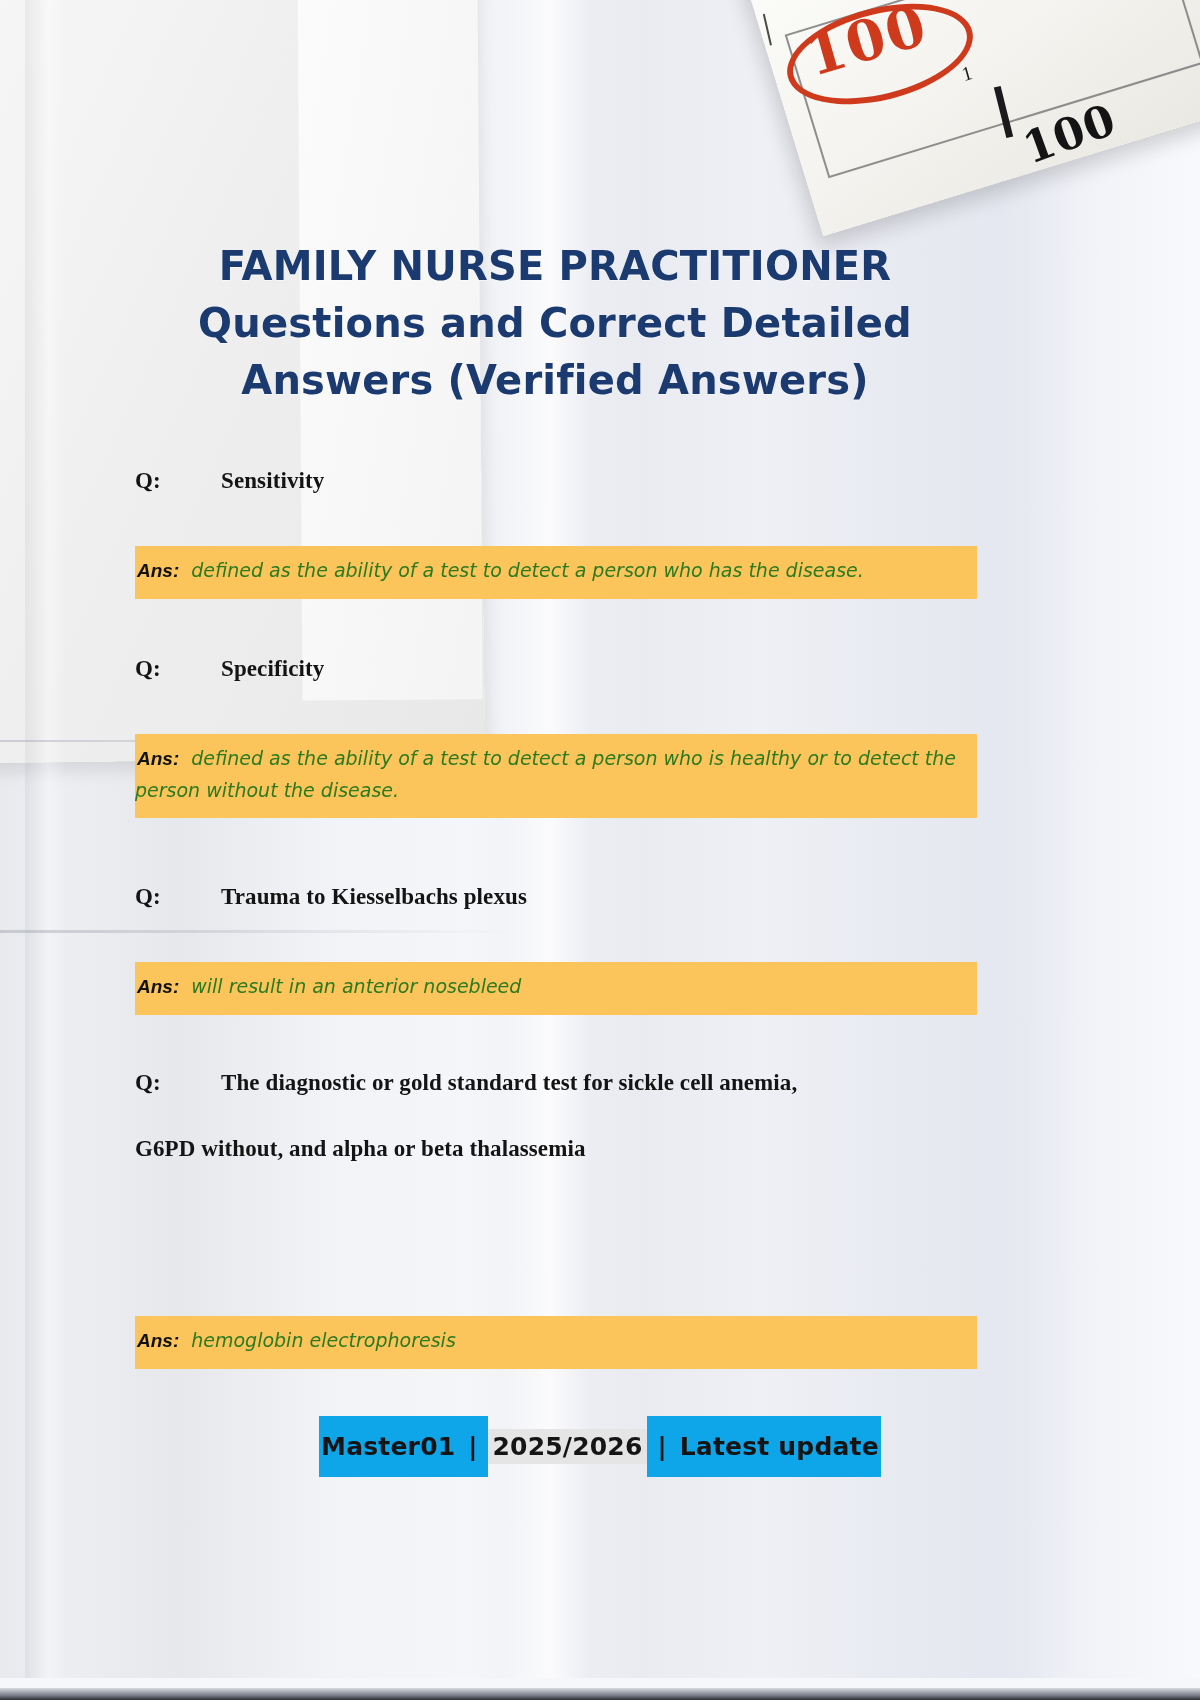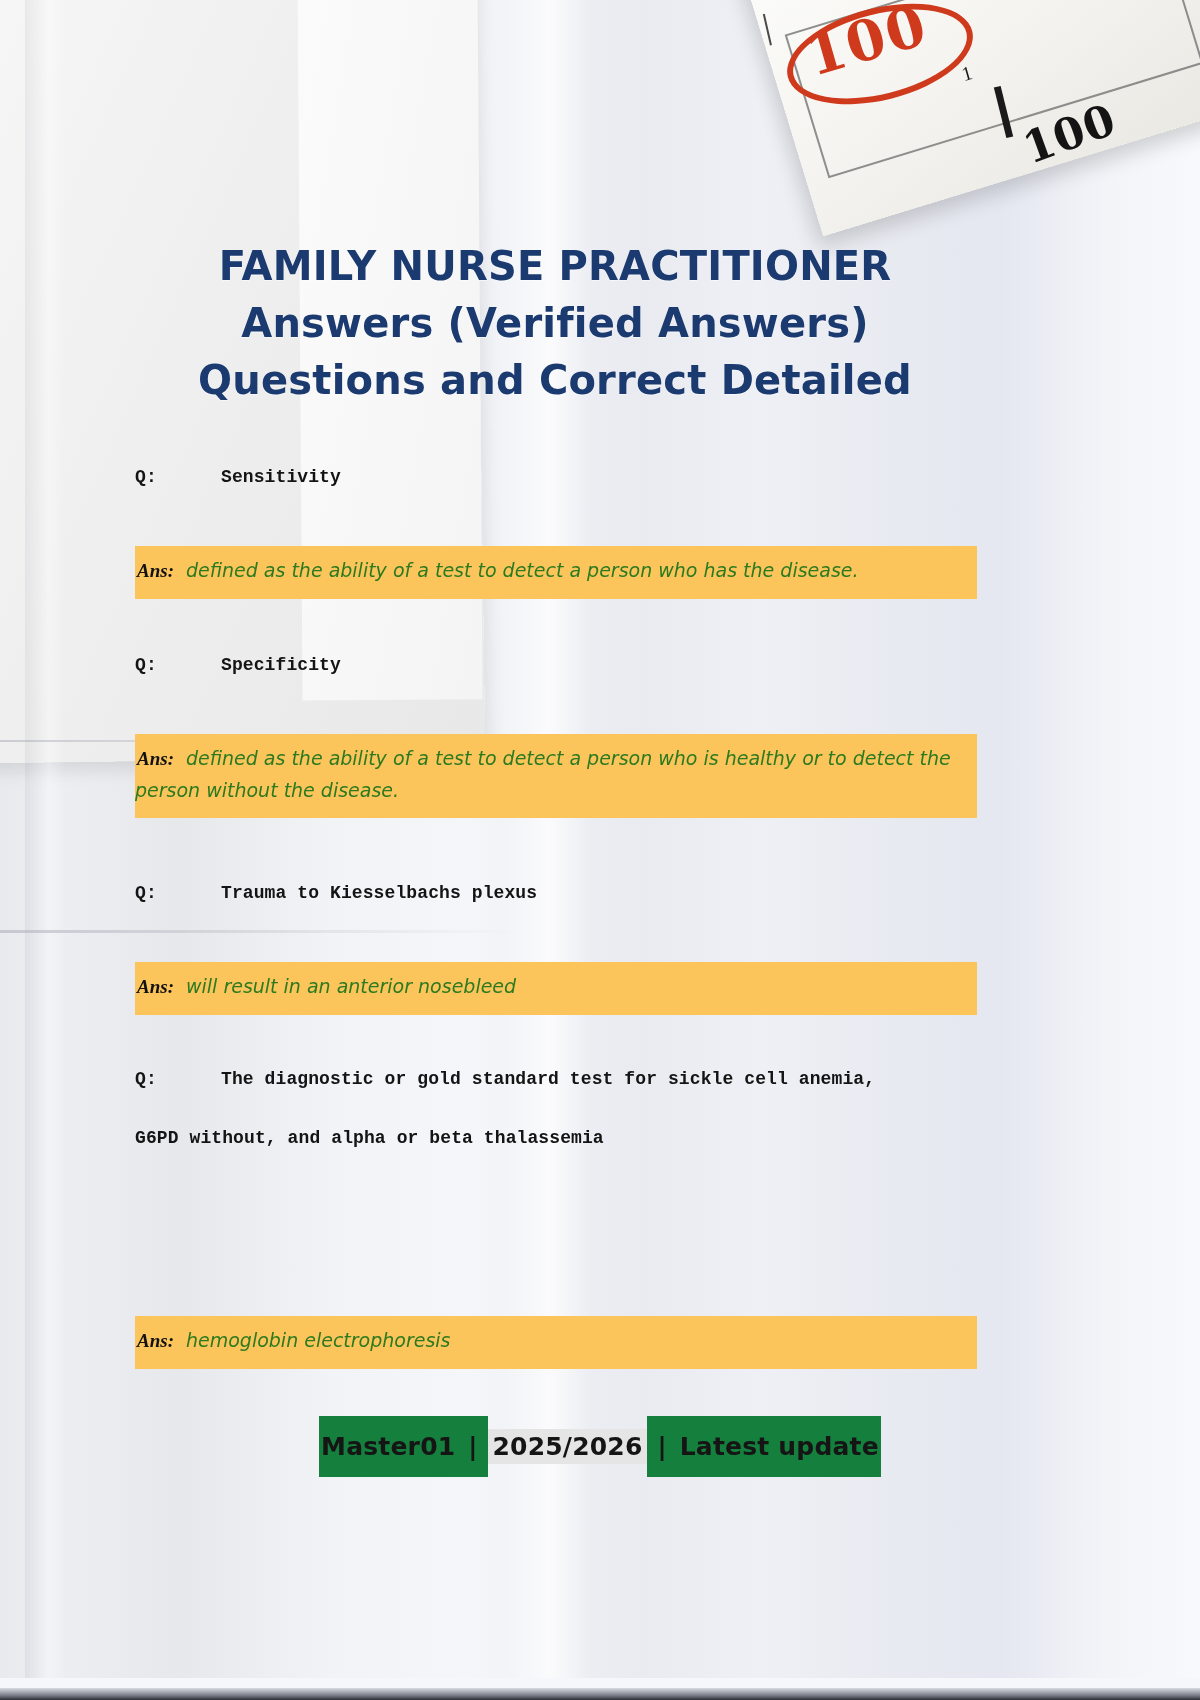--- a/index.html
+++ b/index.html
@@ -207,42 +207,42 @@
   }
   .doc-title .tline { display: block; }
 
   .qa-list { position: absolute; left: 0; top: 0; width: 1200px; }
 
   .q-row {
     position: absolute;
     left: 135px;
     width: 880px;
     color: #141414;
-    font-family: Liberation Mono, monospace;
-    font-weight: 700;
-    font-size: 18px;
+    font-family: Liberation Serif, serif;
+    font-weight: 700;
+    font-size: 23px;
     line-height: 1.30;
     letter-spacing: .1px;
   }
   .q-label { display: inline-block; width: 86px; }
   .q-text  { display: inline; }
   .q-cont  { display: block; margin-top: 36px; }
 
   .ans-band {
     position: absolute;
     left: 135px;
     width: 842px;
     background: #fbc55b;
     padding: 9px 0 12px 0;
     font-size: 19px;
     line-height: 1.62;
   }
   .ans-label {
     color: #111111;
-    font-family: Liberation Serif, serif;
+    font-family: Liberation Sans, sans-serif;
     font-weight: 700;
     font-style: italic;
     font-size: 19px;
     margin-left: 2px;
     margin-right: 12px;
   }
   .ans-text {
     color: #2c7a1f;
     font-family: "DejaVu Sans", sans-serif;
     font-style: italic;
@@ -254,21 +254,21 @@
     position: absolute;
     left: 0; top: 1432px;
     width: 1200px;
     text-align: center;
     font-family: "DejaVu Sans", sans-serif;
     font-weight: 700;
     font-size: 25px;
     color: #151515;
     letter-spacing: .2px;
   }
-  .hl-yellow { background: #15803d; padding: 16px 2px; }
+  .hl-yellow { background: #0ea5e9; padding: 16px 2px; }
   .hl-green  { background: #e5e5e5; padding: 3px 4px; }
 </style>
 </head>
 <body>
 
 <div id="page">
 
   <div class="paper-base"></div>
   <div class="sheet-upper"></div>
   <div class="sheet-upper2"></div>
@@ -285,22 +285,22 @@
   <div class="stamp-ellipse"></div>
   <div class="stamp-100">100</div>
   <div class="stamp-superscript">1</div>
   <div class="stamp-bar"></div>
   <div class="stamp-100-black">100</div>
 
   <div class="content">
 
     <div class="doc-title">
       <span class="tline">FAMILY NURSE PRACTITIONER</span>
+      <span class="tline">Questions and Correct Detailed</span>
       <span class="tline">Answers (Verified Answers)</span>
-      <span class="tline">Questions and Correct Detailed</span>
     </div>
 
     <div class="qa-list">
 
       <div class="q-row" style="top:466px;">
         <span class="q-label">Q:</span><span class="q-text">Sensitivity</span>
       </div>
       <div class="ans-band" style="top:546px;">
         <span class="ans-label">Ans:</span><span class="ans-text">defined as the ability of a test to detect a person who has the disease.</span>
       </div>

